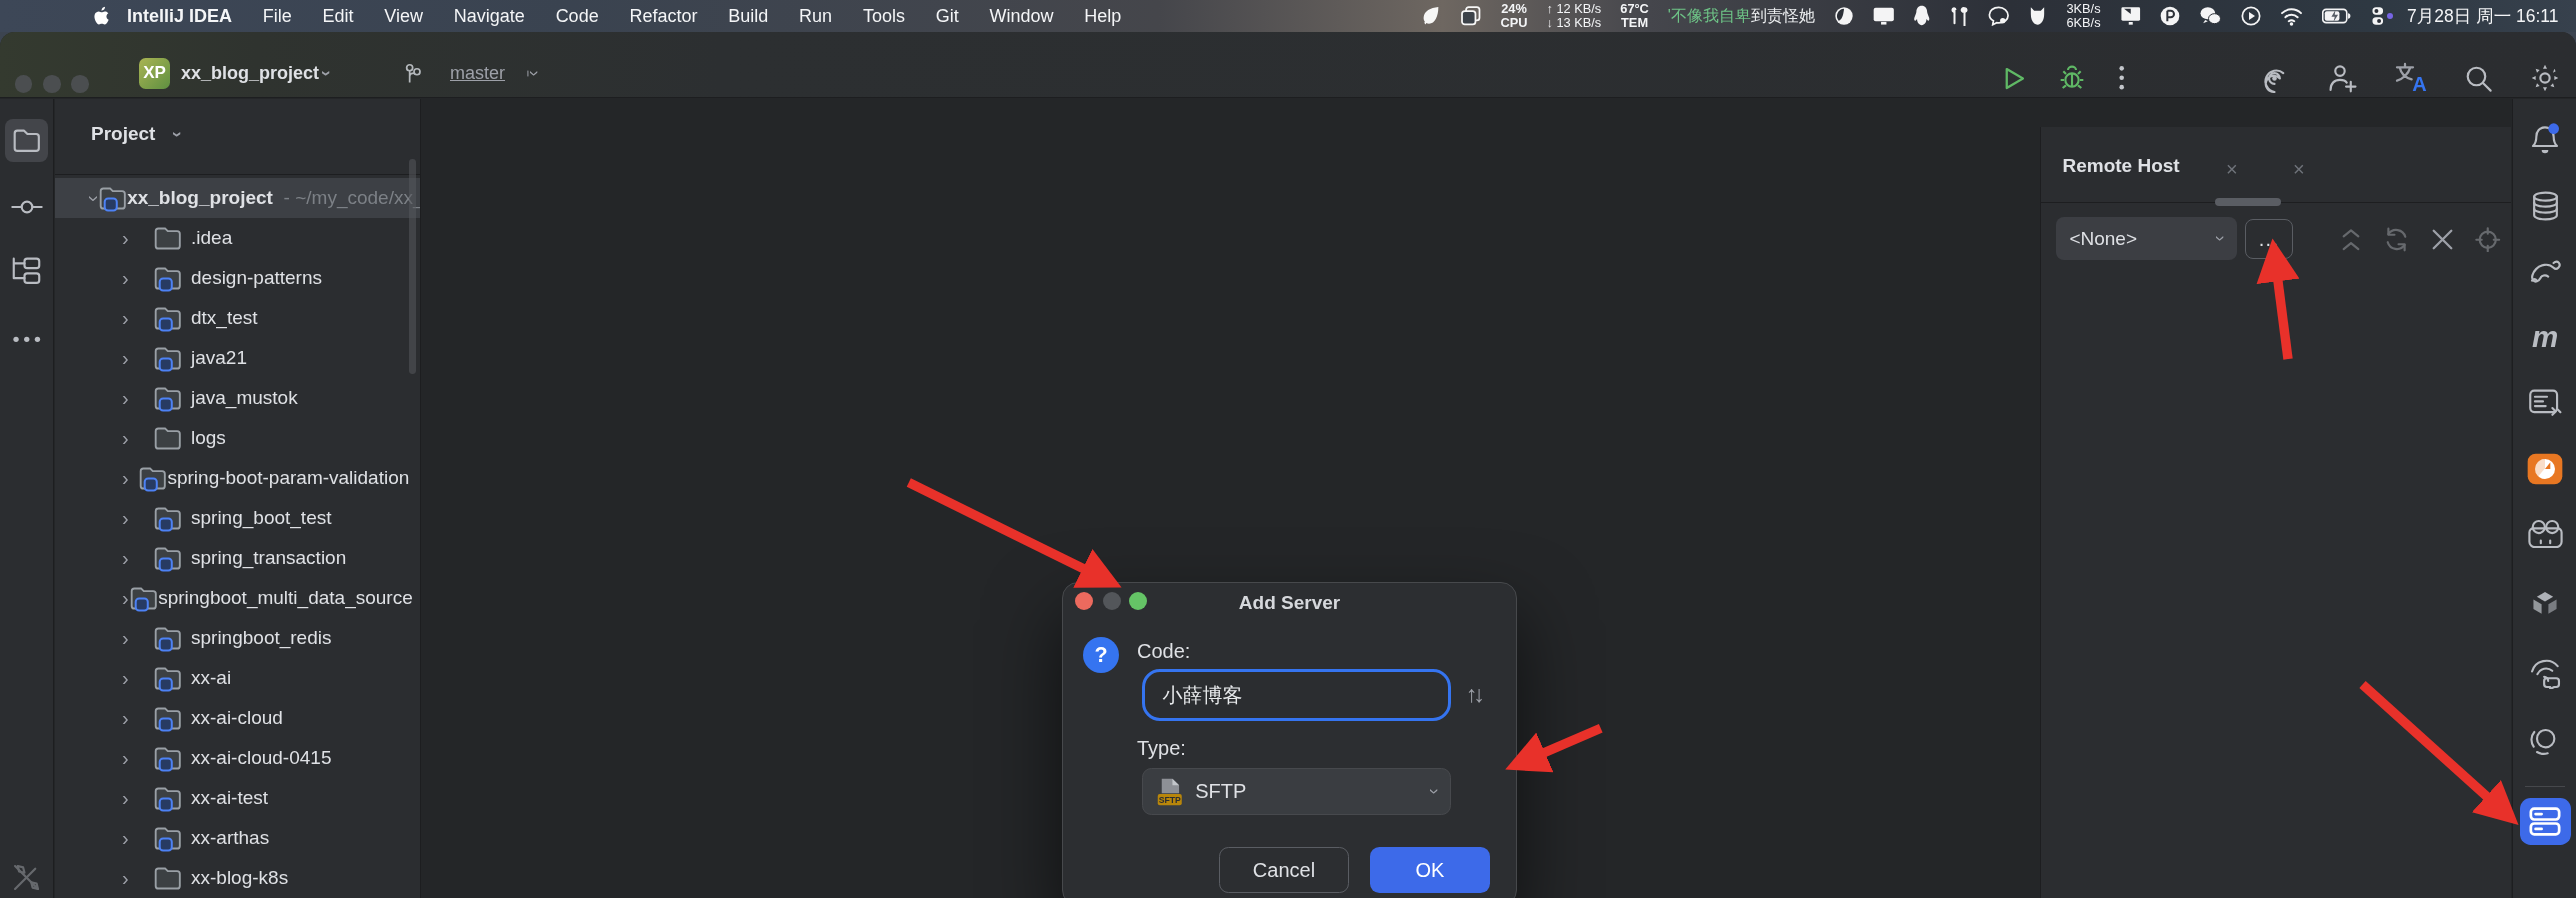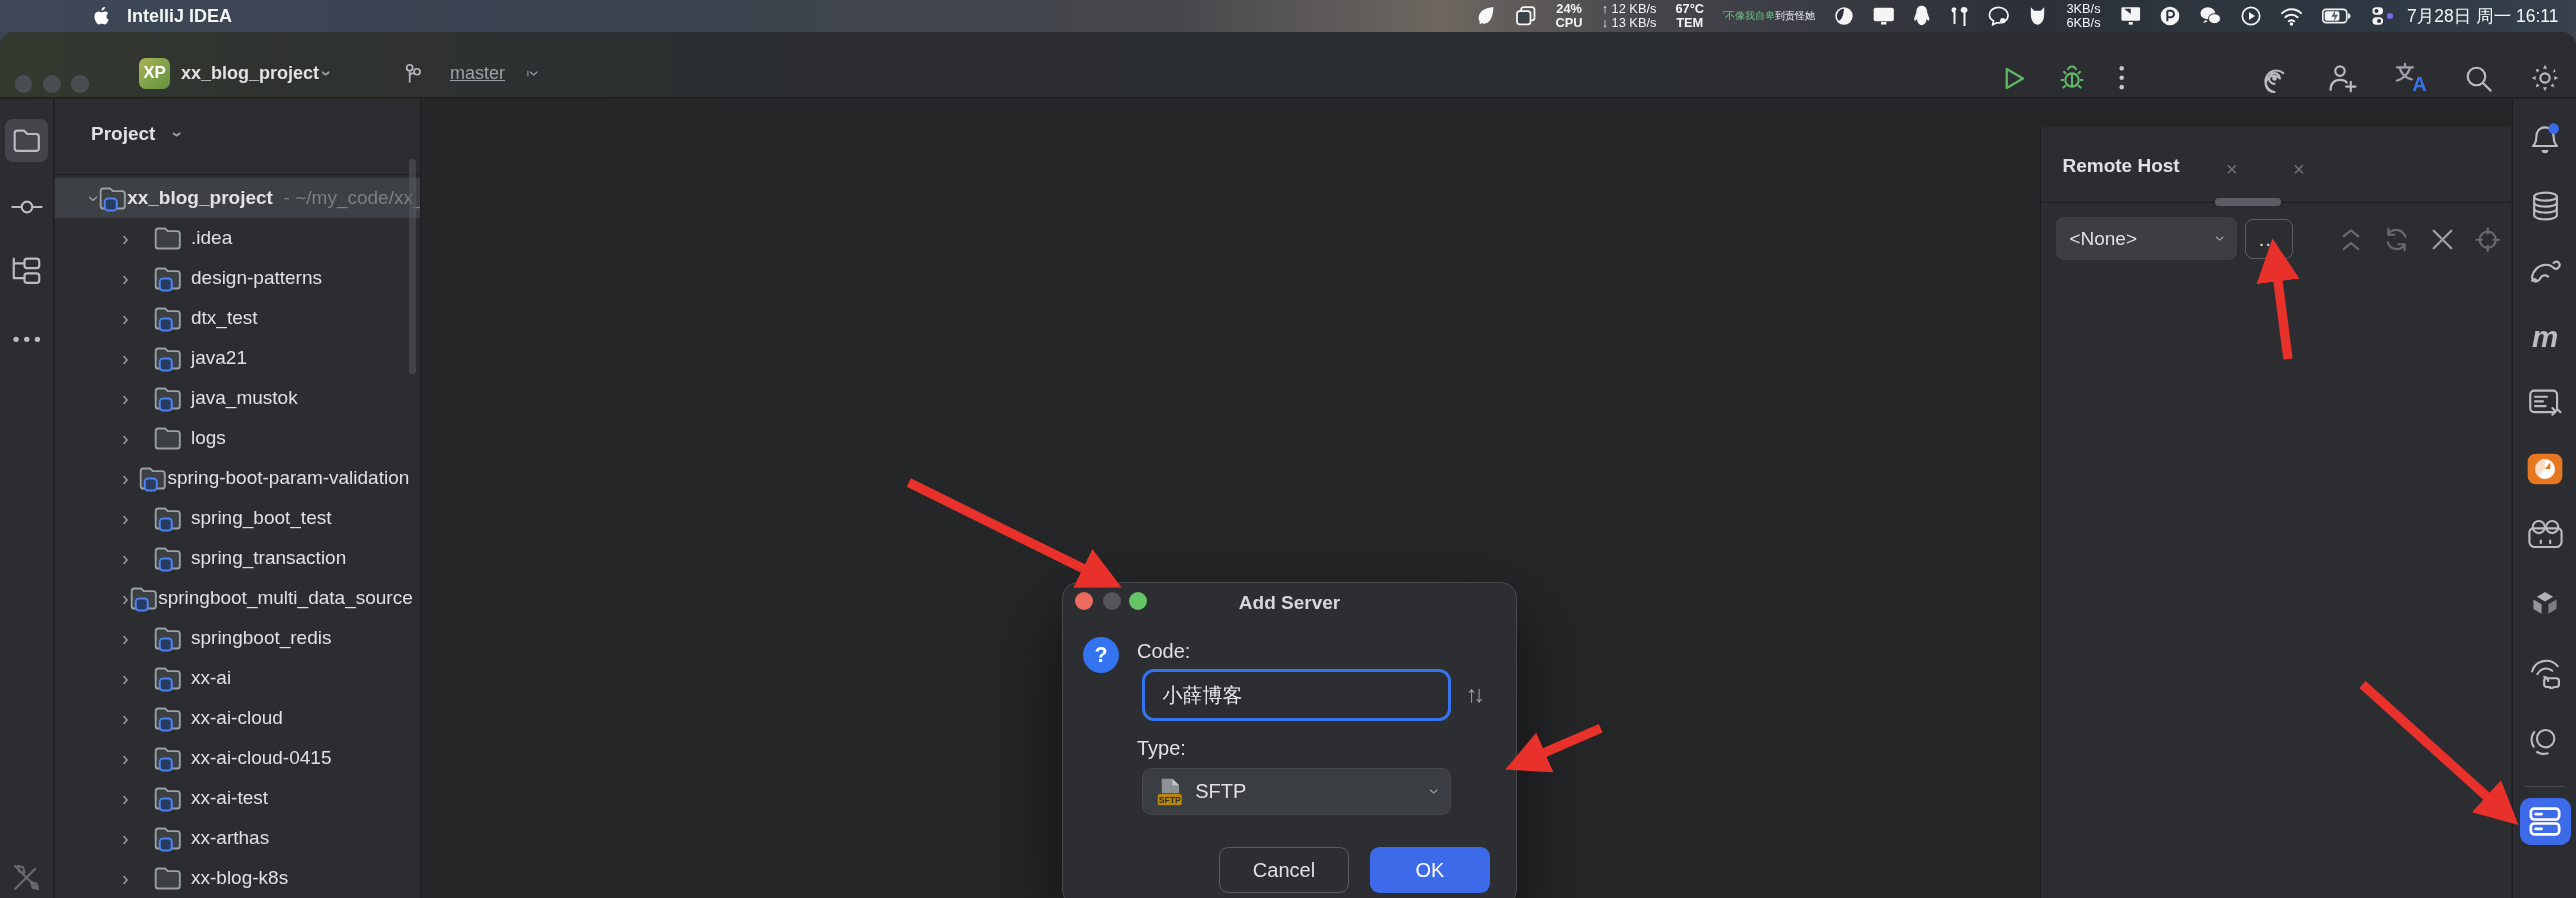--- a/index.html
+++ b/index.html
@@ -11,21 +11,21 @@
   .menubar{ position:absolute; top:0; left:0; width:2576px; height:32px;
     background:linear-gradient(90deg,#3d4757 0%,#3a4350 22%,#45464b 45%,#6e6761 56%,#45464c 64%,#2c3038 78%,#2e3842 92%,#37414d 100%);
     display:flex; align-items:center; color:#f4f5f7; font-size:18px; white-space:nowrap; z-index:5;}
   .menubar .apple{ margin-left:94px; }
   .menu-item{ padding:0 15.4px; }
   .menu-item.app{ font-weight:700; }
   .mb-right{ position:absolute; right:17.5px; top:0; height:32px; display:flex; align-items:center; gap:19px; }
   .mb-block{ text-align:center; font-size:12.8px; line-height:14px; font-weight:600; }
   .mb-net{ text-align:right; font-size:12.8px; line-height:14px; }
   .mb-date{ font-size:17.5px; font-weight:500; }
-  .lyrics{ font-size:10px; }
+  .lyrics{ font-size:16px; }
   .lyrics .lg{ color:#6ec487; } .lyrics .lw{ color:#eceef0; }
   .mbicon{ opacity:.95; }
 
   
   .window{ position:absolute; top:32px; left:0; width:2576px; height:866px;
     border-radius:14.8px 14.8px 0 0; overflow:hidden; background:#242628; }
 
   .titlebar{ position:absolute; top:0; left:0; width:100%; height:66px;
     background:linear-gradient(90deg,#343a2f 0%,#2f332f 10%,#2c2f31 28%,#2b2d30 100%);
     border-bottom:1.3px solid #1d1e20; }
@@ -82,21 +82,21 @@
 
   
   .dialog{ position:absolute; left:1062px; top:483px; width:455px; height:324px; background:#2c2e31;
     border:1.3px solid #47494c; border-radius:16px; box-shadow:0 34px 74px rgba(0,0,0,.6); z-index:20;}
   .dlg-dot{ position:absolute; top:9.4px; width:18px; height:18px; border-radius:50%; }
   .dlg-title{ position:absolute; top:9.4px; left:0; width:100%; text-align:center; font-size:19px; font-weight:700; color:#d6d8dc;}
   .dlg-help{ position:absolute; left:20px; top:54px; width:36px; height:36px; border-radius:50%; background:#3574f0;
     color:#fff; font-size:21.5px; font-weight:700; display:flex; align-items:center; justify-content:center;}
   .dlg-label{ position:absolute; left:74px; font-size:20px; color:#dfe1e5; }
   .dlg-field{ position:absolute; left:79px; top:86px; width:309px; height:52px; background:#2b2d30;
-    border:3.4px solid #3574f0; border-radius:12px; font-size:20px; color:#e8eaec; display:flex; align-items:center; padding:0 17.5px;}
+    border:3.4px solid #3574f0; border-radius:18px; font-size:20px; color:#e8eaec; display:flex; align-items:center; padding:0 17.5px;}
   .dlg-updown{ position:absolute; left:403px; top:98px; font-size:23px; color:#9da0a8; letter-spacing:-4px;}
   .dlg-select{ position:absolute; left:79px; top:185px; width:309px; height:47px; background:#3a3d41;
     border:1.3px solid #47494d; border-radius:9.4px; display:flex; align-items:center; padding:0 12px; font-size:20px;}
   .sftp-badge{ width:29.5px; height:32px; position:relative; margin-right:10.7px;}
   .btn{ position:absolute; top:264px; height:46px; border-radius:9.4px; font-size:20px;
     display:flex; align-items:center; justify-content:center; }
   .btn.cancel{ left:156px; width:130px; border:1.3px solid #5a5d63; color:#dfe1e5; background:transparent;}
   .btn.ok{ left:307px; width:120px; background:#3d6ae9; color:#fff; }
 
   .arrows{ position:absolute; inset:0; z-index:40; pointer-events:none; }
@@ -106,20 +106,35 @@
 </head>
 <body>
 
 <div class="menubar">
   <span class="apple">
     <svg width="17.5" height="20" viewBox="0 0 26 30">
         <path fill="#fff" d="M18.5 15.9c0-3.4 2.8-5 2.9-5.1-1.6-2.3-4-2.6-4.9-2.7-2.1-.2-4 1.2-5.1 1.2-1 0-2.7-1.2-4.4-1.2C4.8 8.2 2.7 9.4 1.6 11.4c-2.3 4-.6 9.8 1.6 13 1.1 1.6 2.4 3.3 4.1 3.3 1.6-.1 2.3-1.1 4.3-1.1s2.6 1.1 4.4 1 2.9-1.6 4-3.2c1.3-1.8 1.8-3.6 1.8-3.7-.1 0-3.3-1.3-3.3-4.8zM15.1 5.2c.9-1.1 1.5-2.6 1.3-4.2-1.3.1-2.9.9-3.8 2-.8 1-1.6 2.5-1.4 4 1.5.1 3-:.7 3.9-1.8z"></path>
       </svg>
   </span>
   <span class="menu-item app">IntelliJ IDEA</span>
+  <span style="display:flex;">
+
+  <span class="menu-item">File</span>
+      <span class="menu-item">Edit</span>
+      <span class="menu-item">View</span>
+      <span class="menu-item">Navigate</span>
+      <span class="menu-item">Code</span>
+      <span class="menu-item">Refactor</span>
+      <span class="menu-item">Build</span>
+      <span class="menu-item">Run</span>
+      <span class="menu-item">Tools</span>
+      <span class="menu-item">Git</span>
+      <span class="menu-item">Window</span>
+      <span class="menu-item">Help</span>
+    </span>
 
   <span class="mb-right">
     <span class="mbicon">
       <svg width="20" height="21.5" viewBox="0 0 30 32">
           <path fill="#fff" d="M26 3C14 4 5 9 4 18c-.7 6 3 10 8 10 9 0 14-11 14-25zM7 29c2-8 7-14 14-18-8 2-14 8-16 16z"></path>
         </svg>
     </span>
     <span class="mbicon">
       <svg width="21.5" height="21.5" viewBox="0 0 32 32">
           <rect x="9" y="3" width="20" height="20" rx="4" fill="none" stroke="#fff" stroke-width="2.6"></rect>

